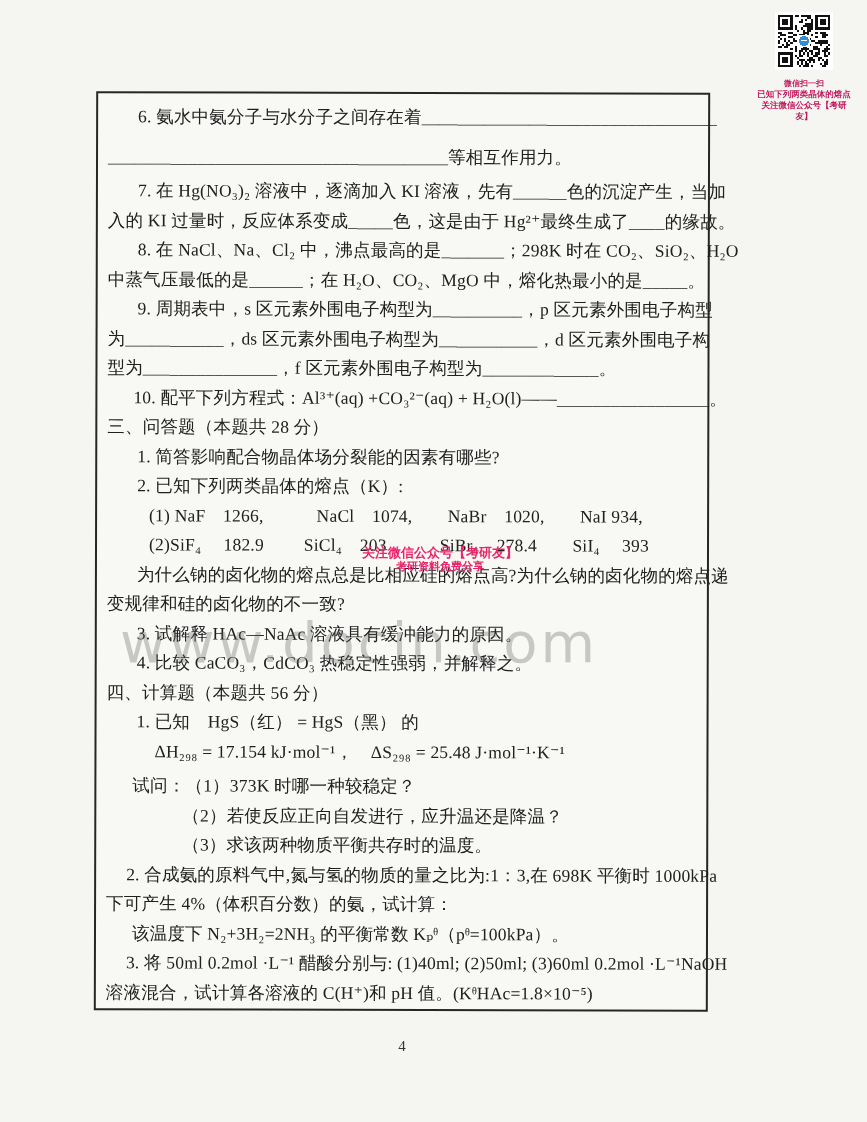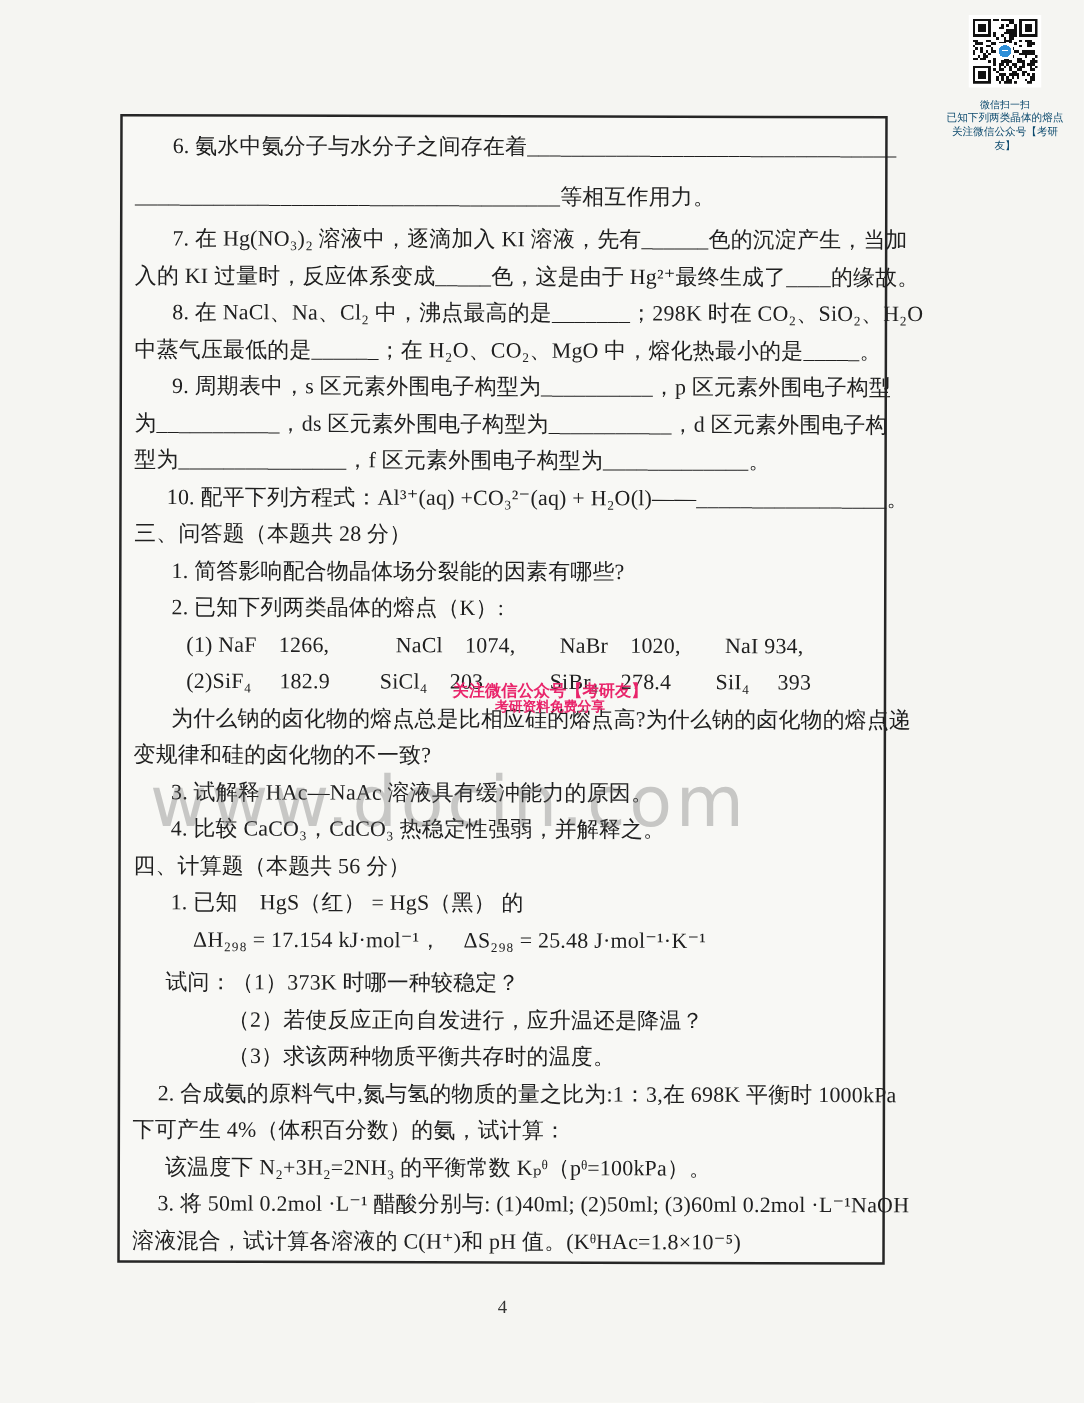--- a/index.html
+++ b/index.html
@@ -48,21 +48,21 @@
     position:absolute;left:330px;top:546px;width:220px;text-align:center;
     z-index:6;pointer-events:none;
     font-family:"Liberation Sans","DejaVu Sans",sans-serif;
     color:#e9256b;font-weight:bold;
   }
   .center-ad .l1{font-size:13px;line-height:14px;}
   .center-ad .l2{font-size:11px;line-height:13px;}
   .promo{
     position:absolute;left:756px;top:12px;width:96px;text-align:center;
     font-family:"Liberation Sans","DejaVu Sans",sans-serif;
-    color:#0c4a6e;font-weight:normal;z-index:4;
+    color:#be185d;font-weight:bold;z-index:4;
   }
   .promo .qr{
     width:58px;height:58px;margin:0 auto 8px auto;background:#fff;
     padding:3px;box-sizing:border-box;
   }
   .promo .c1{font-size:8px;line-height:11px;}
   .promo .c2{font-size:8.5px;line-height:11px;}
 </style>
 </head>
 <body>

